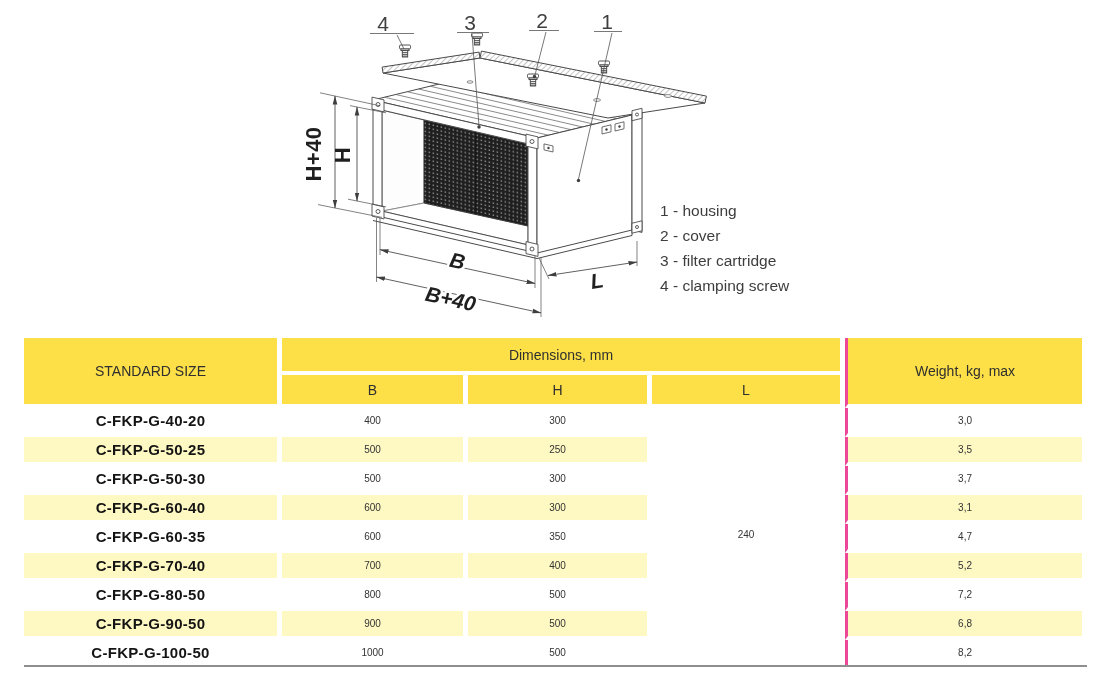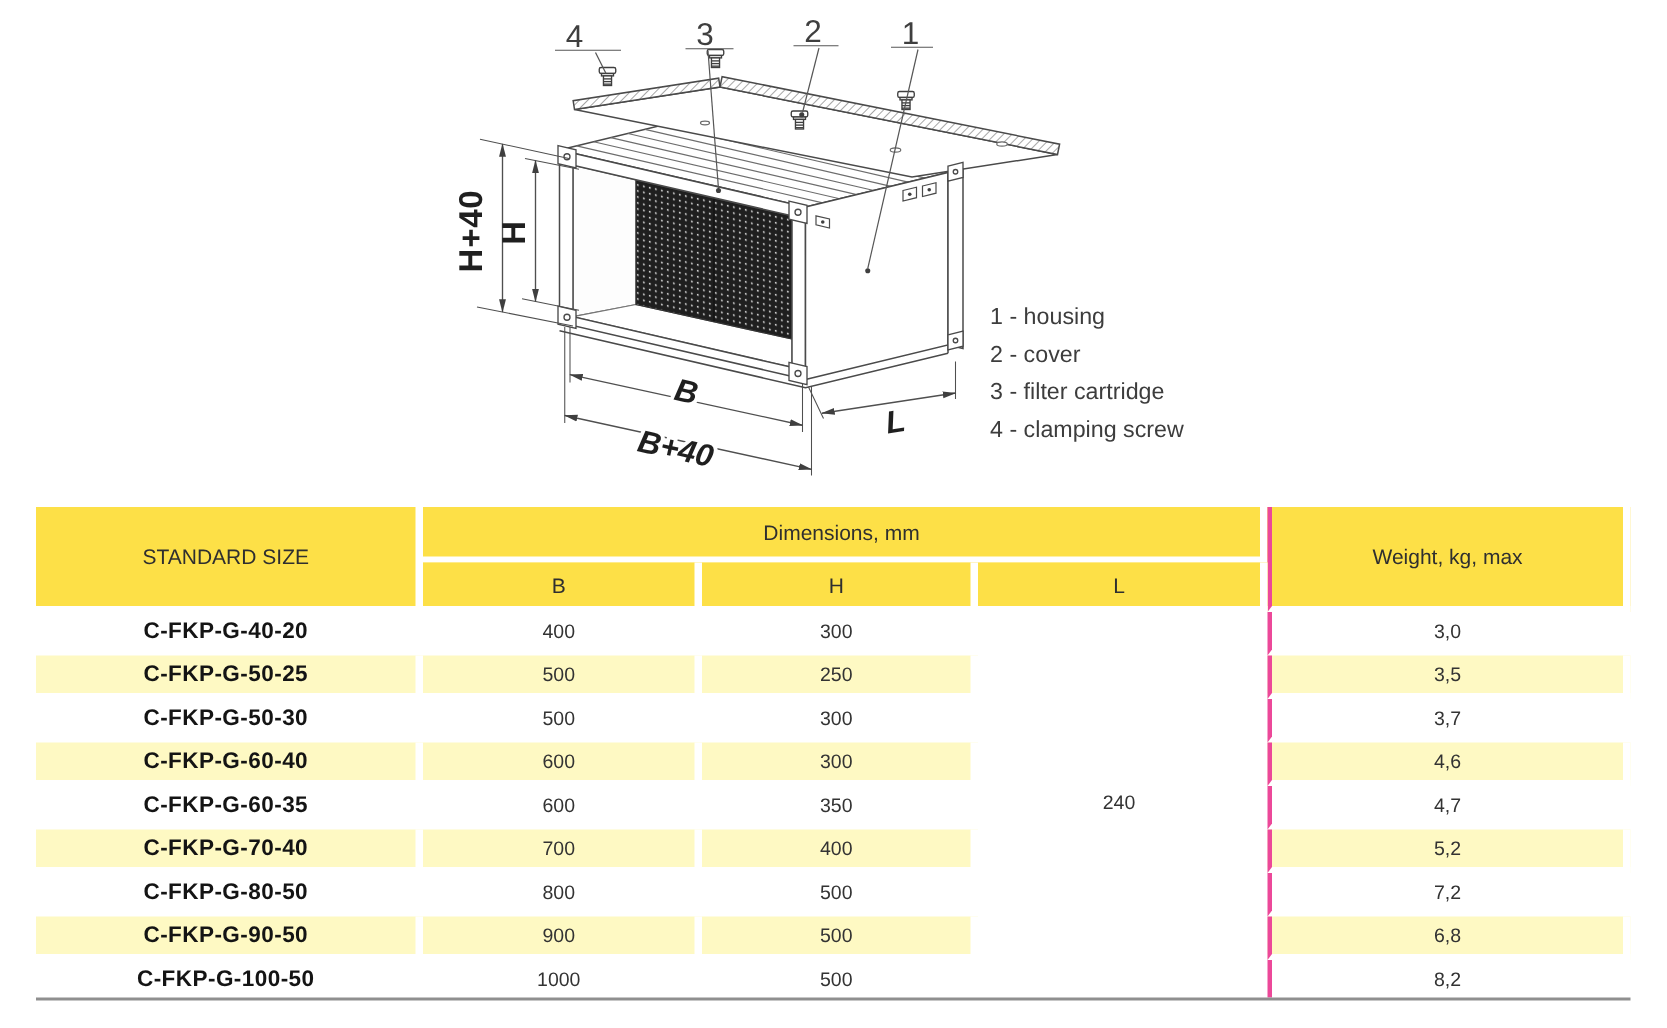--- a/index.html
+++ b/index.html
@@ -10,21 +10,21 @@
   .table-block { position:absolute; left:24px; top:338px; width:1063px; }
   table.spec { border-collapse:separate; border-spacing:0; table-layout:fixed; width:1063px;
                font-family:"Liberation Sans", sans-serif; }
   table.spec th, table.spec td { box-sizing:border-box; padding:0;
                border-right:5px solid #fff; border-bottom:4px solid #fff; }
   table.spec th { background:#fde047; font-weight:normal; font-size:14px; color:#2f2f2f;
                text-align:center; vertical-align:middle; }
   thead tr.hr1 th { height:37px; }
   thead tr.hr2 th { height:33px; }
   th.wcol, td.wcol { border-left:3px solid #ec4899; }
-  tbody td { height:29px; font-size:13px; color:#333; text-align:center; vertical-align:middle; background:#fff; }
+  tbody td { height:29px; font-size:10px; color:#333; text-align:center; vertical-align:middle; background:#fff; }
   td.name { text-align:center; padding-left:14px; font-weight:bold; font-size:15px; color:#141414; letter-spacing:0.3px; }
   tbody tr.stripe td { background:#fef9c3; }
   td.lcell { background:#fff !important; }
   tbody tr:last-child td { height:25px; border-bottom:0; }
   td.lcell { border-bottom:0; }
   .bottom-rule { width:1063px; height:2px; background:#8f8f8f; }
 
   text { font-family:"Liberation Sans", sans-serif; }
   .dimtxt  { font-size:22px; font-weight:bold; fill:#1f1f1f; letter-spacing:0.5px; }
   .dimtxt2 { font-size:21px; font-weight:bold; font-style:italic; fill:#1f1f1f;
@@ -214,21 +214,21 @@
         <tr>
           <td class="name">C-FKP-G-50-30</td>
           <td>500</td>
           <td>300</td>
           <td class="wcol">3,7</td>
         </tr>
         <tr class="stripe">
           <td class="name">C-FKP-G-60-40</td>
           <td>600</td>
           <td>300</td>
-          <td class="wcol">4,6</td>
+          <td class="wcol">3,1</td>
         </tr>
         <tr>
           <td class="name">C-FKP-G-60-35</td>
           <td>600</td>
           <td>350</td>
           <td class="wcol">4,7</td>
         </tr>
         <tr class="stripe">
           <td class="name">C-FKP-G-70-40</td>
           <td>700</td>

